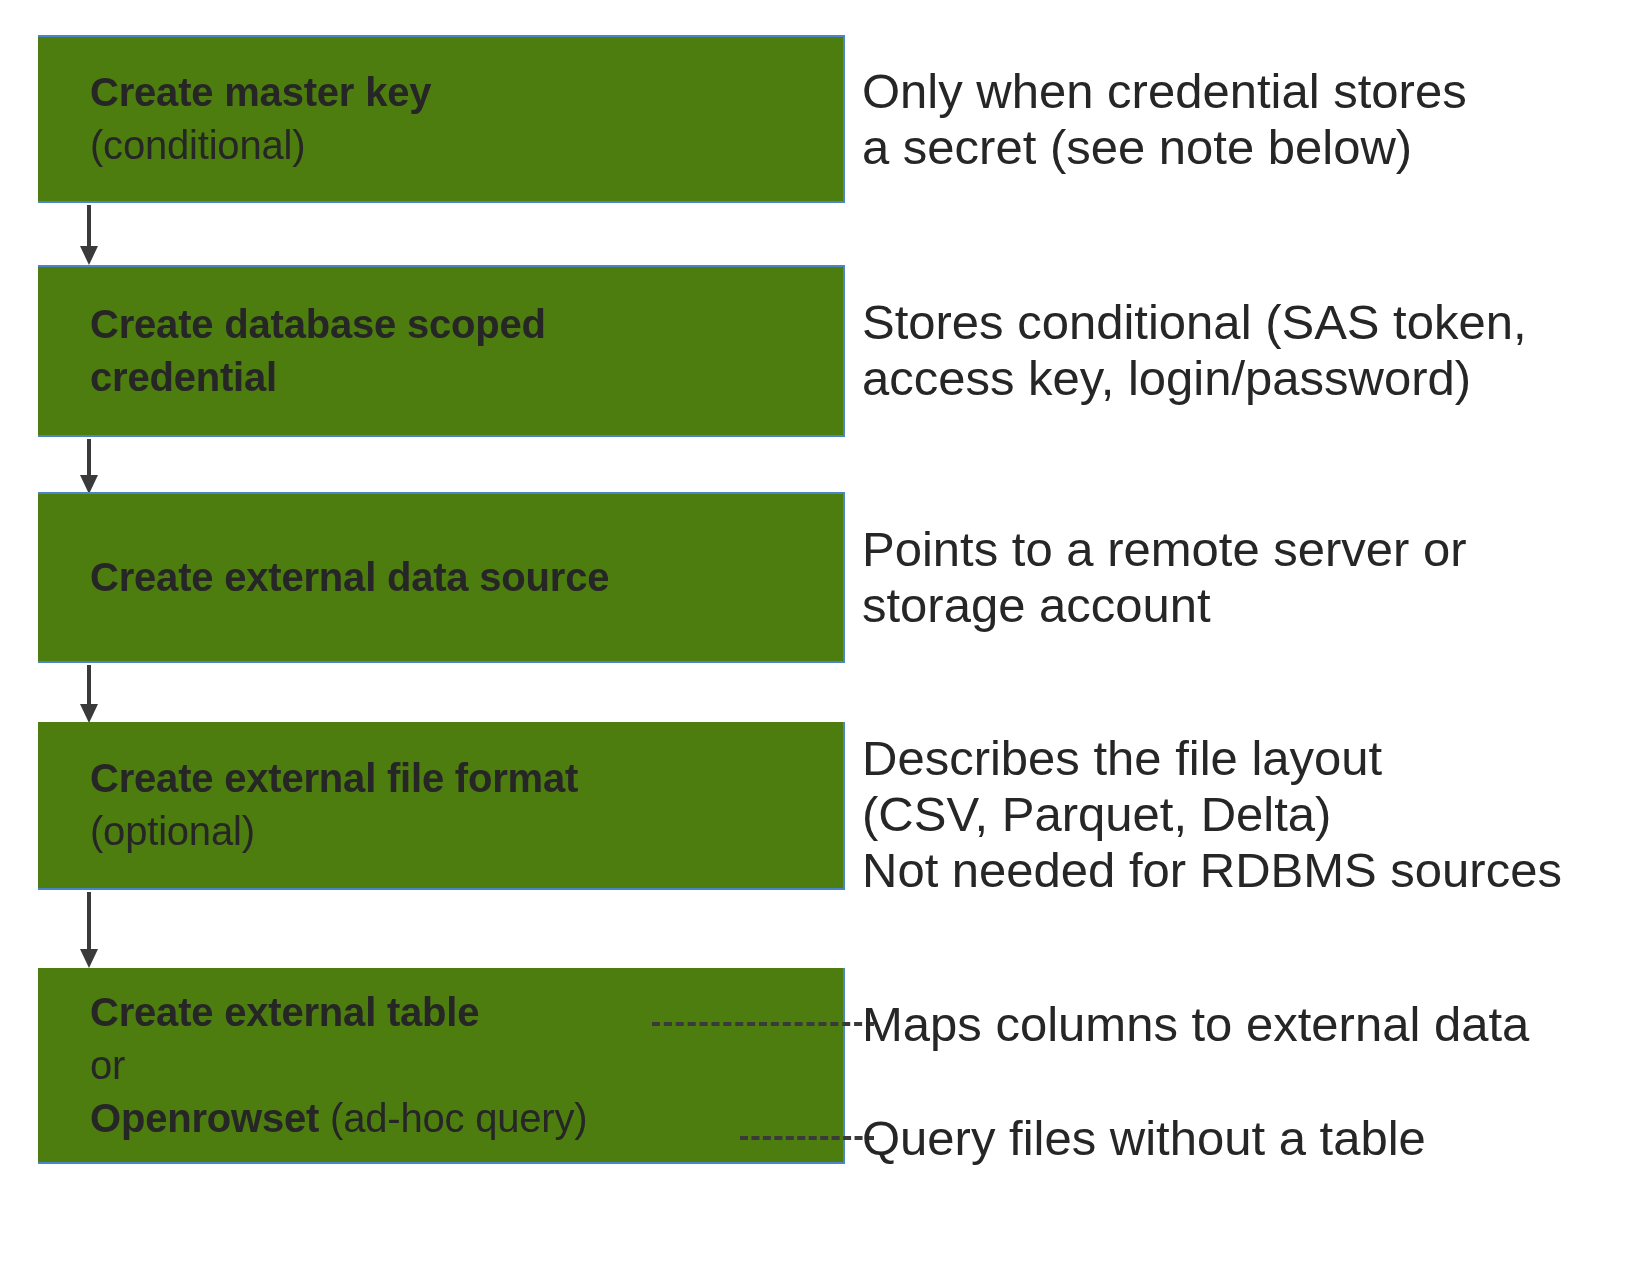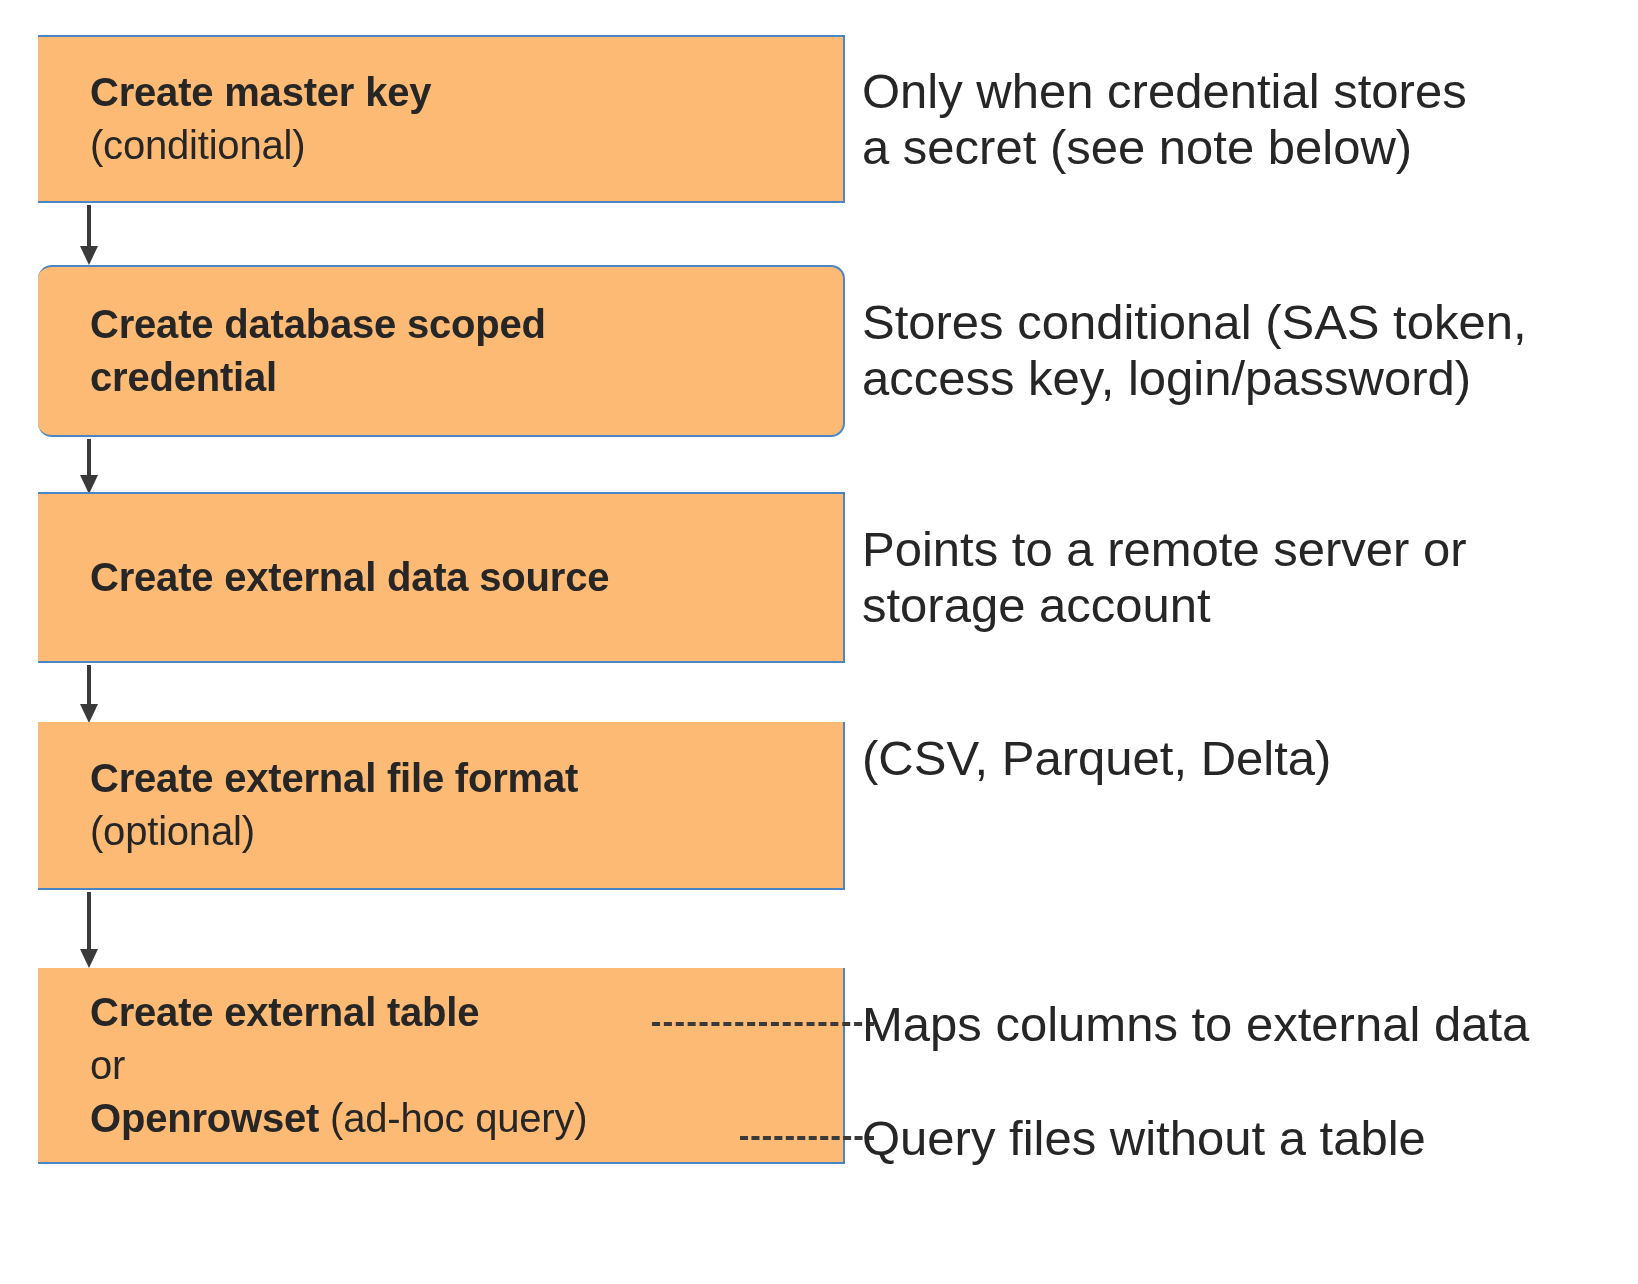--- a/index.html
+++ b/index.html
@@ -19,21 +19,21 @@
     width: 1638px;
     height: 1284px;
     background: #ffffff;
   }
 
   
   .box {
     position: absolute;
     left: 38px;
     width: 807px;
-    background: #fdba74;
+    background: #4d7c0f;
     border-top: 2px solid #4a86c5;
     border-bottom: 2px solid #4a86c5;
     border-right: 2px solid #4a86c5;
     border-left: 0;
     box-sizing: border-box;
     display: flex;
     flex-direction: column;
     justify-content: center;
     padding-left: 52px;
     padding-right: 10px;
@@ -105,21 +105,21 @@
   <div class="note" style="top:63px;">
     <div>Only when credential stores</div>
     <div>a secret (see note below)</div>
   </div>
 
   <div class="arrow" style="top:205px; height:60px;">
     <div class="shaft" style="height:41px;"></div>
     <div class="head" style="top:41px;"></div>
   </div>
 
-  <div class="box" style="top:265px; height:172px;border-radius:14px;">
+  <div class="box" style="top:265px; height:172px;">
     <div class="box-line strong">Create database scoped</div>
     <div class="box-line strong">credential</div>
   </div>
   <div class="note" style="top:294px;">
     <div>Stores conditional (SAS token,</div>
     <div>access key, login/password)</div>
   </div>
 
   <div class="arrow" style="top:439px; height:55px;">
     <div class="shaft" style="height:36px;"></div>
@@ -137,21 +137,23 @@
   <div class="arrow" style="top:665px; height:58px;">
     <div class="shaft" style="height:39px;"></div>
     <div class="head" style="top:39px;"></div>
   </div>
 
   <div class="box no-top" style="top:722px; height:168px;">
     <div class="box-line strong">Create external file format</div>
     <div class="box-line light">(optional)</div>
   </div>
   <div class="note" style="top:730px;">
+    <div>Describes the file layout</div>
     <div>(CSV, Parquet, Delta)</div>
+    <div>Not needed for RDBMS sources</div>
   </div>
 
   <div class="arrow" style="top:892px; height:76px;">
     <div class="shaft" style="height:57px;"></div>
     <div class="head" style="top:57px;"></div>
   </div>
 
   <div class="box no-top" style="top:968px; height:196px; justify-content:flex-start; padding-top:18px;">
     <div class="box-line strong">Create external table</div>
     <div class="box-line light">or</div>

